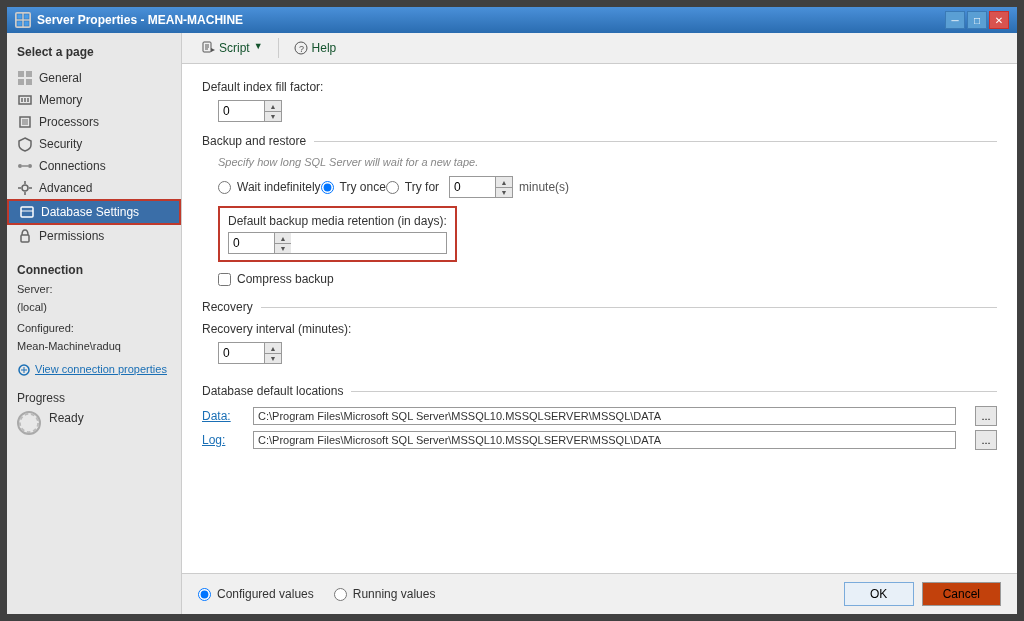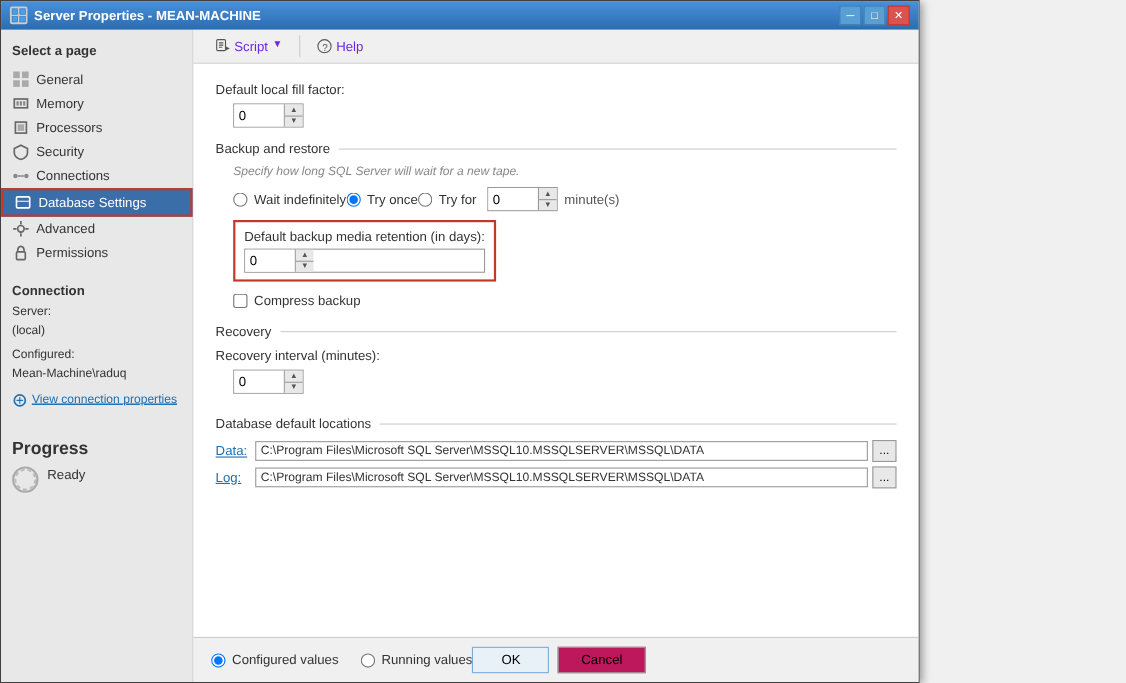--- a/index.html
+++ b/index.html
@@ -1,22 +1,22 @@
 <!DOCTYPE html>
 <html><head>
   <meta charset="utf-8">
   <style>
     * { box-sizing: border-box; margin: 0; padding: 0; }
     body { font-family: 'Segoe UI', Tahoma, Geneva, Verdana, sans-serif; font-size: 12px; background: #f0f0f0; }
 
     .window {
-      width: 836px;
+      width: 1024px;
       height: 621px;
       background: #f0f0f0;
-      border: 1px solid #404040;
+      border: 7px solid #404040;
       display: flex;
       flex-direction: column;
       box-shadow: 2px 2px 8px rgba(0,0,0,0.4);
     }
 
     .title-bar {
       background: linear-gradient(to bottom, #4a90d9, #2a6cb0);
       color: white;
       padding: 4px 8px;
       display: flex;
@@ -142,25 +142,24 @@
       gap: 4px;
       margin-top: 4px;
     }
 
     .progress-section {
       margin-top: 12px;
       padding: 0 10px;
     }
 
     .progress-section-title {
-      font-weight: bold;
-      font-size: 16px;
+      font-weight: normal;
+      font-size: 12px;
       color: #333;
       margin-bottom: 6px;
-      margin-top: 15px;
     }
 
     .progress-ready {
       display: flex;
       align-items: flex-start;
       gap: 8px;
       font-size: 12px;
       color: #333;
     }
 
@@ -195,21 +194,21 @@
 
     .toolbar-btn {
       display: flex;
       align-items: flex-start;
       gap: 4px;
       padding: 3px 8px;
       background: transparent;
       border: 1px solid transparent;
       cursor: pointer;
       font-size: 12px;
-      color: #6d28d9;
+      color: #14532d;
     }
 
     .toolbar-separator {
       width: 1px;
       height: 20px;
       background: #ccc;
       margin: 0 4px;
     }
 
     .form-area {
@@ -334,21 +333,21 @@
       color: #888;
       font-style: italic;
       margin-bottom: 8px;
       margin-left: 16px;
     }
 
     .data-location-row {
       display: flex;
       align-items: center;
       margin-bottom: 4px;
-      gap: 4px;
+      gap: 19px;
     }
 
     .data-location-label {
       font-size: 12px;
       color: #1a6fb5;
       text-decoration: underline;
       cursor: pointer;
       min-width: 32px;
     }
 
@@ -372,20 +371,21 @@
       justify-content: center;
       font-size: 11px;
     }
 
     .bottom-bar {
       background: #f0f0f0;
       border-top: 1px solid #ccc;
       padding: 8px 16px;
       display: flex;
       align-items: center;
+      justify-content: space-between;
     }
 
     .radio-bottom {
       display: flex;
       align-items: center;
       gap: 20px;
     }
 
     .radio-bottom-item {
       display: flex;
@@ -398,21 +398,21 @@
     .dialog-buttons {
       display: flex;
       gap: 8px;
     }
 
     .dialog-btn {
       padding: 4px 20px;
       font-size: 12px;
       border: 1px solid #999;
       cursor: pointer;
-      background: #be185d;
+      background: #c2410c;
       min-width: 70px;
     }
 
     .dialog-btn.primary {
       background: #e8f0f8;
       border-color: #7aabdb;
     }
 
     .minutes-label {
       font-size: 12px;
@@ -495,43 +495,43 @@
         <div class="item-icon">
           <svg width="16" height="16" viewBox="0 0 16 16">
               <circle cx="3" cy="8" r="2" fill="#888"></circle>
               <circle cx="13" cy="8" r="2" fill="#888"></circle>
               <line x1="5" y1="8" x2="11" y2="8" stroke="#888" stroke-width="1.5"></line>
             </svg>
         </div>
         <span>Connections</span>
       </div>
 
-      <div class="sidebar-item active">
-        <div class="item-icon">
-          <svg width="16" height="16" viewBox="0 0 16 16">
-              <rect x="2" y="3" width="12" height="10" rx="1" fill="none" stroke="white" stroke-width="1.5"></rect>
-              <line x1="2" y1="7" x2="14" y2="7" stroke="white" stroke-width="1"></line>
-            </svg>
-        </div>
-        <span>Database Settings</span>
-      </div>
-
       <div class="sidebar-item">
         <div class="item-icon">
           <svg width="16" height="16" viewBox="0 0 16 16">
               <circle cx="8" cy="8" r="3" fill="none" stroke="#666" stroke-width="1.5"></circle>
               <line x1="8" y1="1" x2="8" y2="4" stroke="#666" stroke-width="1.5"></line>
               <line x1="8" y1="12" x2="8" y2="15" stroke="#666" stroke-width="1.5"></line>
               <line x1="1" y1="8" x2="4" y2="8" stroke="#666" stroke-width="1.5"></line>
               <line x1="12" y1="8" x2="15" y2="8" stroke="#666" stroke-width="1.5"></line>
             </svg>
         </div>
         <span>Advanced</span>
       </div>
 
+      <div class="sidebar-item active">
+        <div class="item-icon">
+          <svg width="16" height="16" viewBox="0 0 16 16">
+              <rect x="2" y="3" width="12" height="10" rx="1" fill="none" stroke="white" stroke-width="1.5"></rect>
+              <line x1="2" y1="7" x2="14" y2="7" stroke="white" stroke-width="1"></line>
+            </svg>
+        </div>
+        <span>Database Settings</span>
+      </div>
+
       <div class="sidebar-item">
         <div class="item-icon">
           <svg width="16" height="16" viewBox="0 0 16 16">
               <rect x="4" y="7" width="8" height="7" rx="1" fill="none" stroke="#666" stroke-width="1.5"></rect>
               <path d="M5 7 Q5 2 8 2 Q11 2 11 7" fill="none" stroke="#666" stroke-width="1.5"></path>
             </svg>
         </div>
         <span>Permissions</span>
       </div>
 
@@ -590,21 +590,21 @@
               <circle cx="7" cy="7" r="6" fill="none" stroke="#555" stroke-width="1"></circle>
               <text x="5" y="11" font-size="9" fill="#555">?</text>
             </svg>
           <span>Help</span>
         </button>
       </div>
 
       <div class="form-area">
 
         <div class="form-row">
-          <span class="form-label">Default local fill factor:</span>
+          <span class="form-label">Default index fill factor:</span>
         </div>
         <div class="form-row" style="margin-left: 16px; margin-bottom: 10px;">
           <div class="spin-input-group">
             <input type="text" class="spin-input" value="0" style="">
             <div class="spin-buttons">
               <button class="spin-btn">▲</button>
               <button class="spin-btn">▼</button>
             </div>
           </div>
         </div>

